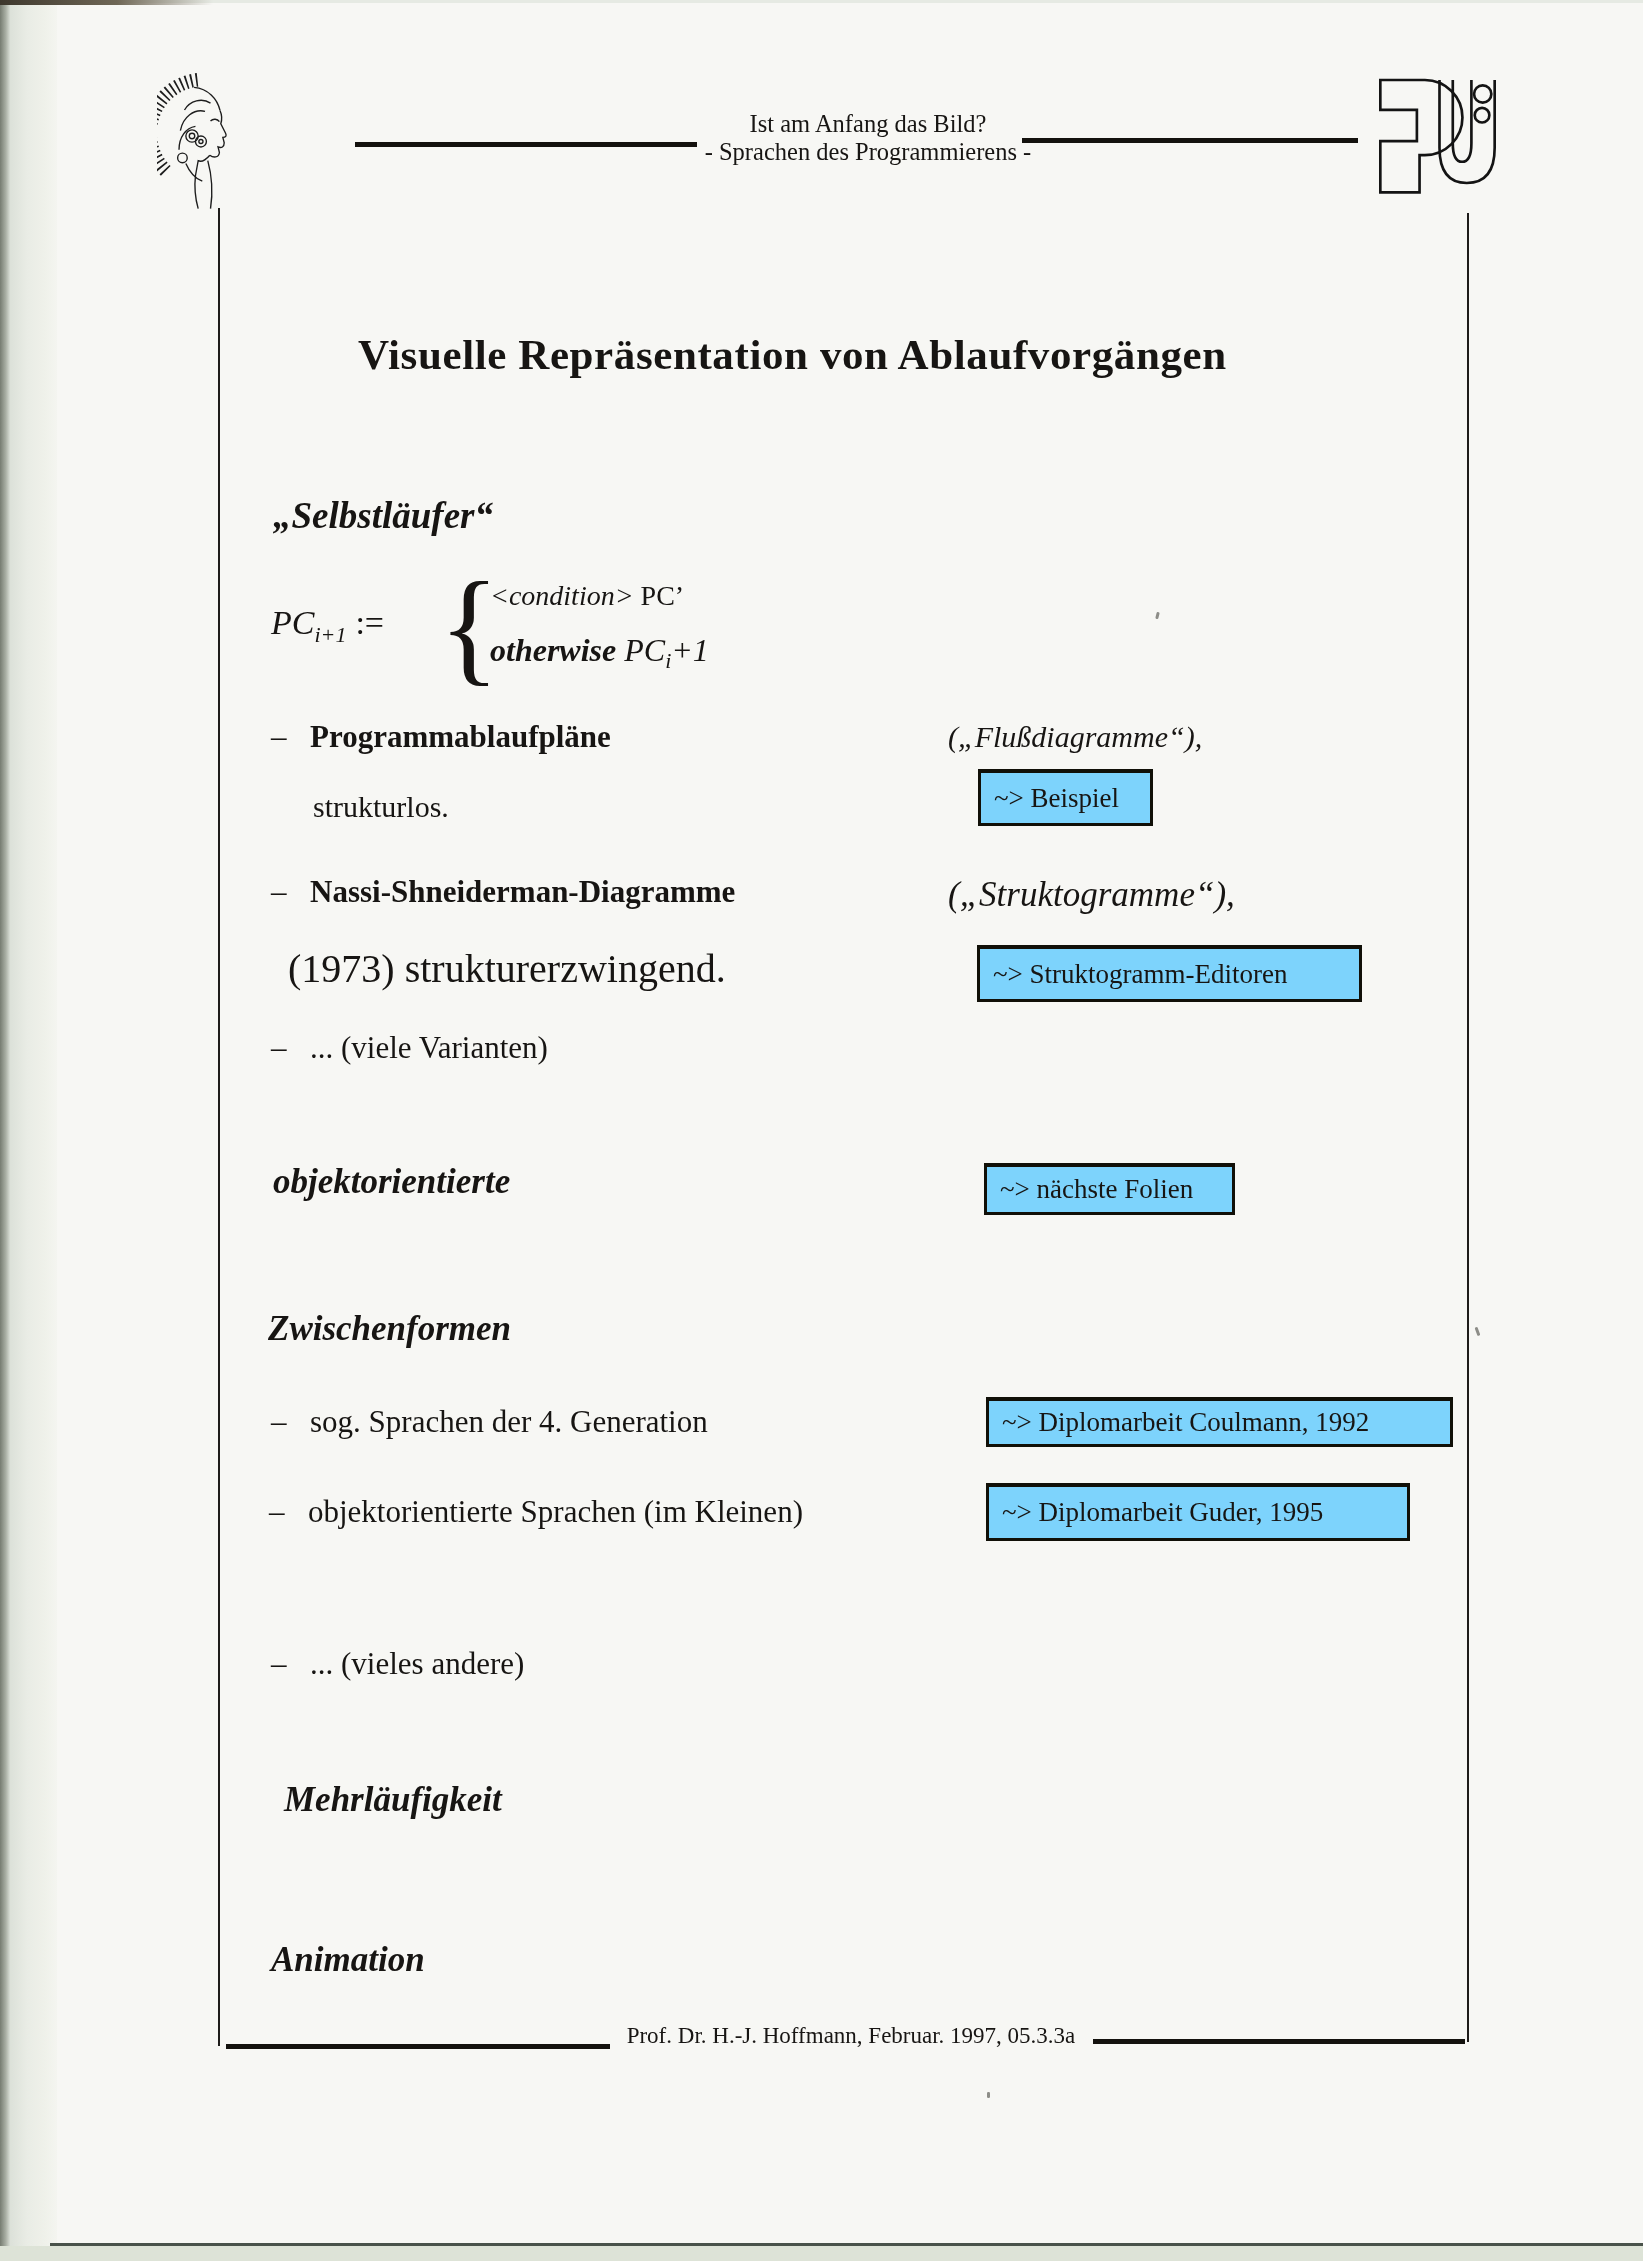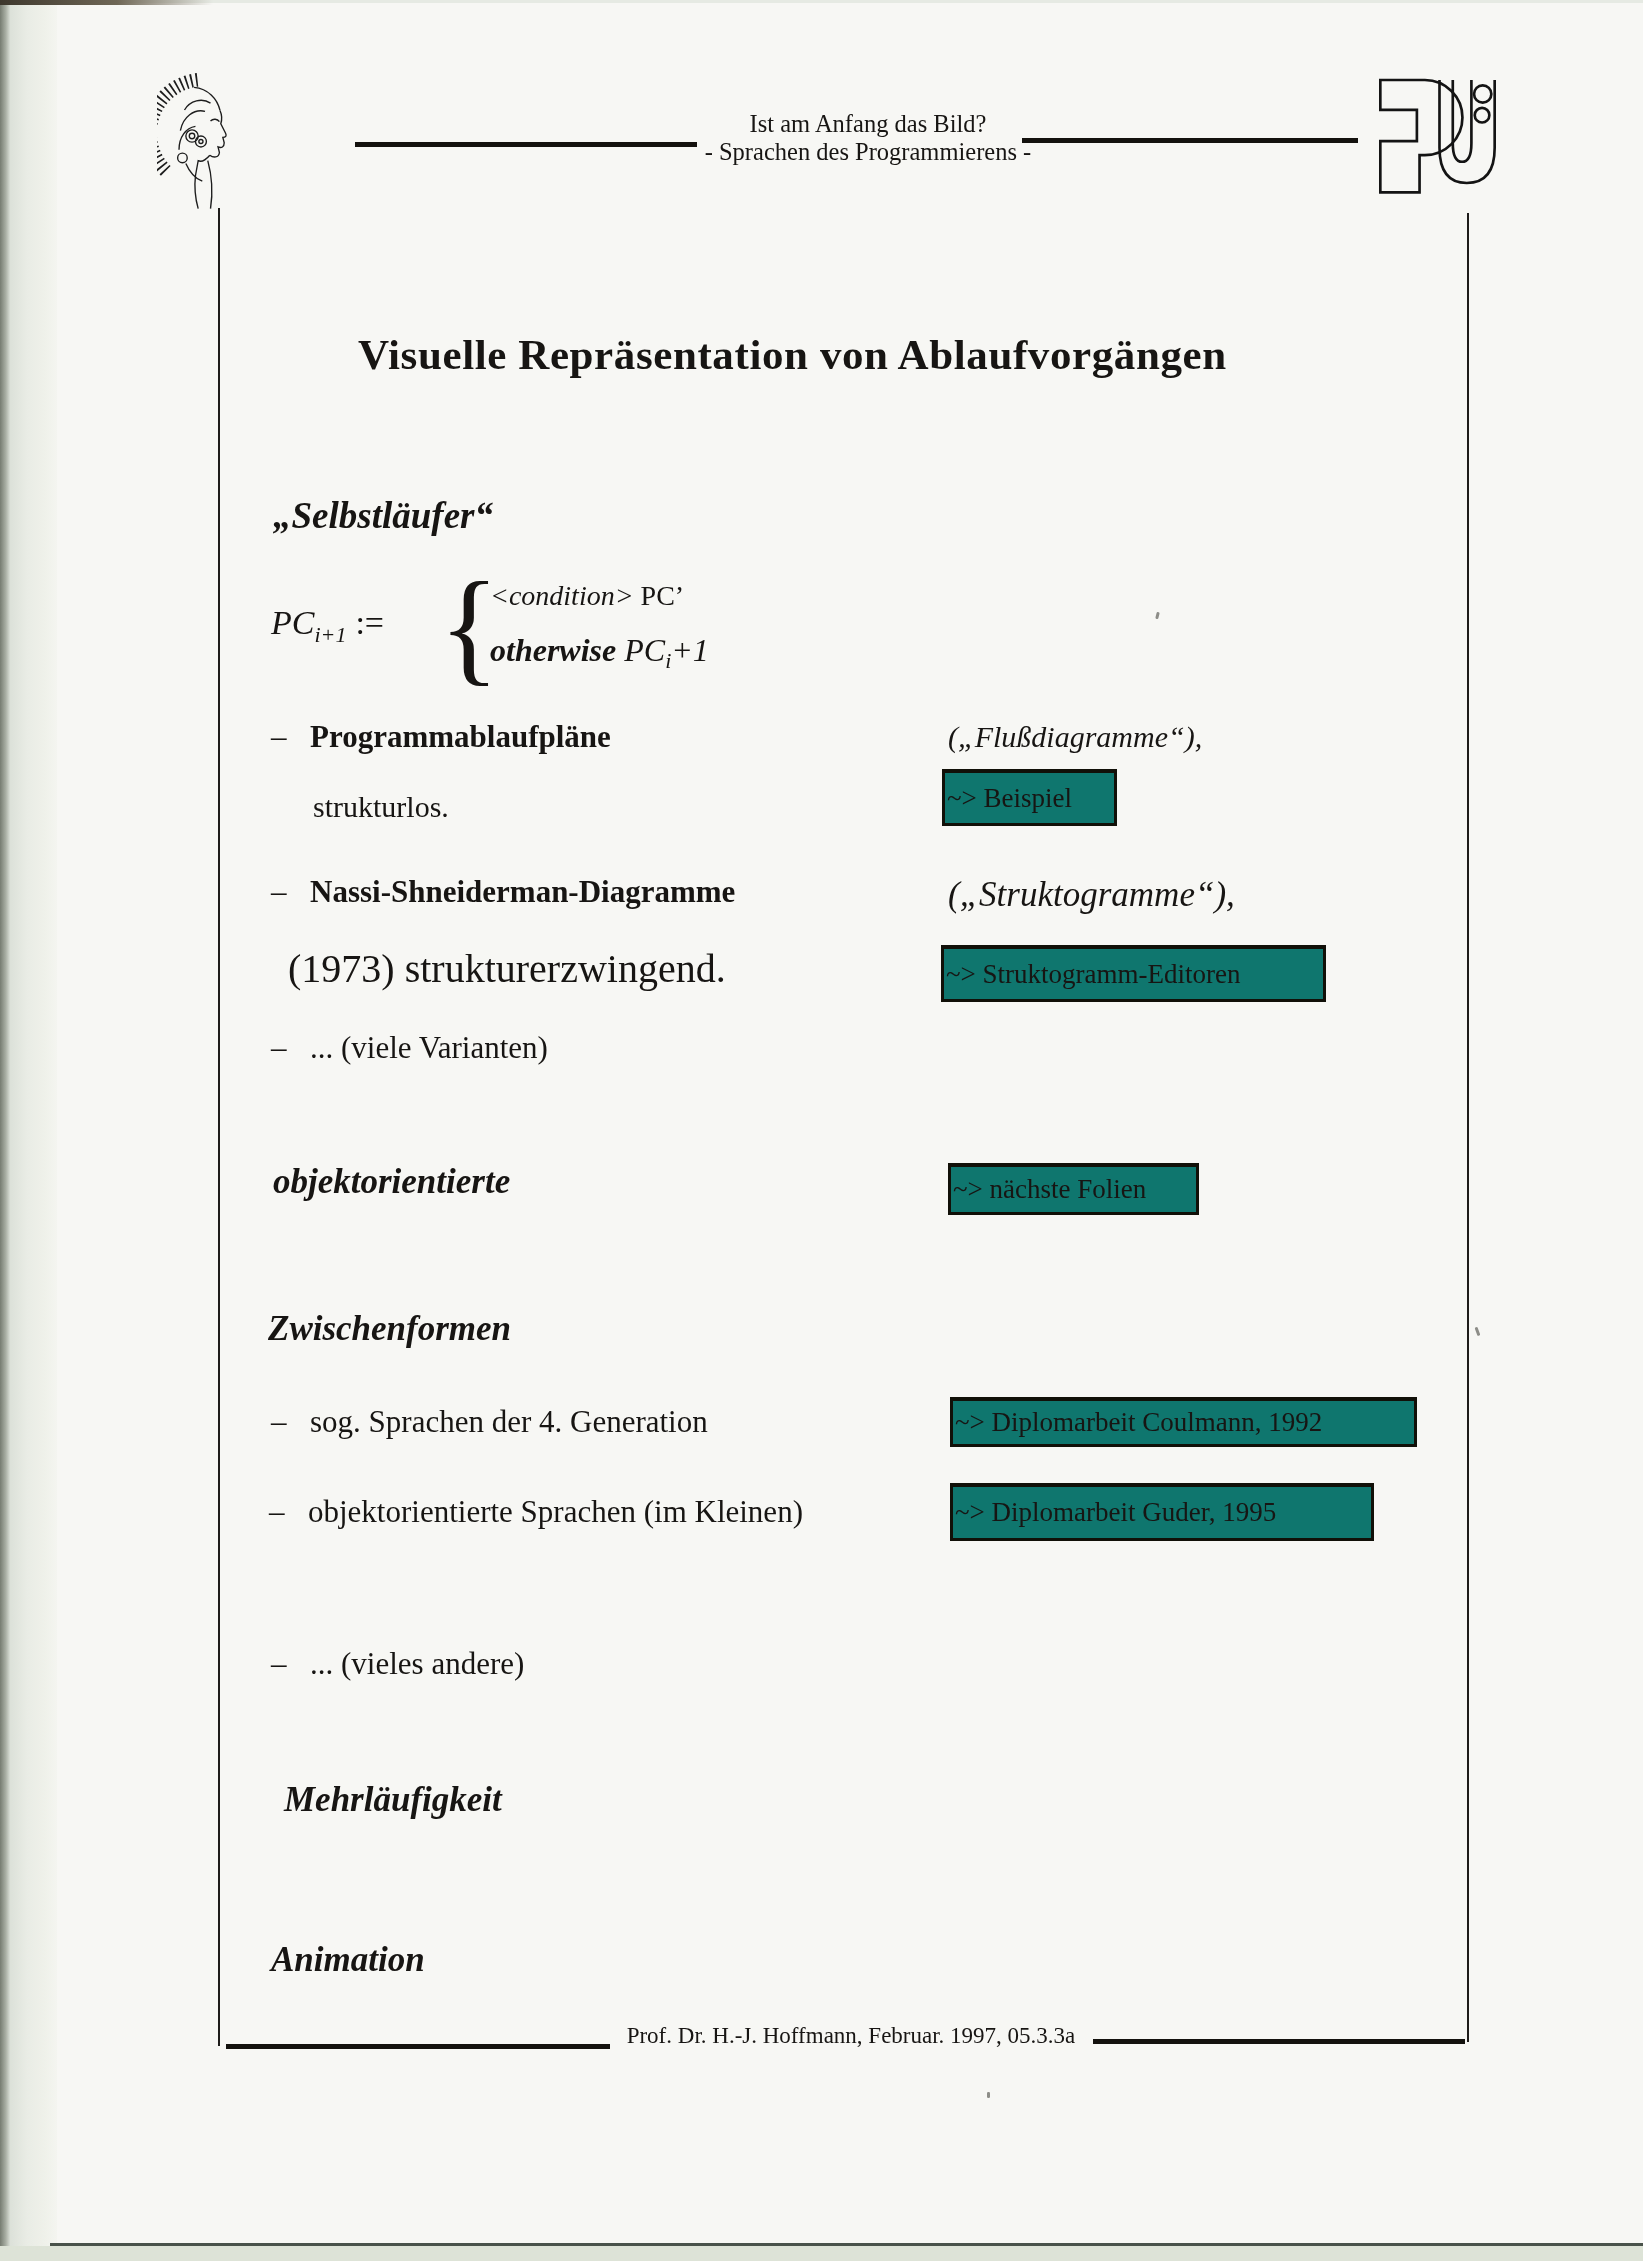--- a/index.html
+++ b/index.html
@@ -56,22 +56,22 @@
   #row4{left:271px;top:1404px;}
   #row5{left:269px;top:1494px;}
   #row6{left:271px;top:1646px;}
 
   .heading{font-size:35px;font-weight:bold;font-style:italic;}
   #h-event{left:273px;top:1162px;}
   #h-zwischen{left:268px;top:1309px;}
   #h-mehr{left:284px;top:1780px;}
   #h-anim{left:271px;top:1940px;}
 
-  .refbox{position:absolute;border:3.2px solid #111008;border-top-width:4.5px;background:#0f766e;
-    display:flex;align-items:center;padding-left:2px;font-size:27px;box-sizing:border-box;white-space:nowrap;}
+  .refbox{position:absolute;border:3.2px solid #111008;border-top-width:4.5px;background:#7dd3fc;
+    display:flex;align-items:center;padding-left:13px;font-size:27px;box-sizing:border-box;white-space:nowrap;margin-left:36px;}
   #box1{left:942px;top:769px;width:175px;height:57px;}
   #box2{left:941px;top:945px;width:385px;height:57px;}
   #box3{left:948px;top:1163px;width:251px;height:52px;}
   #box4{left:950px;top:1397px;width:467px;height:50px;}
   #box5{left:950px;top:1483px;width:424px;height:58px;}
   #box6{left:950px;top:1553px;width:497px;height:53px;}
 
   #footer-text{left:606px;top:2023px;width:490px;text-align:center;font-size:23px;}
 
   #athena{left:157px;top:73px;width:81px;height:137px;}

